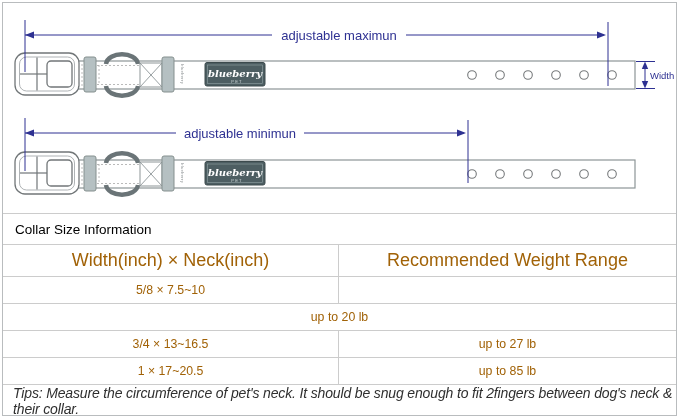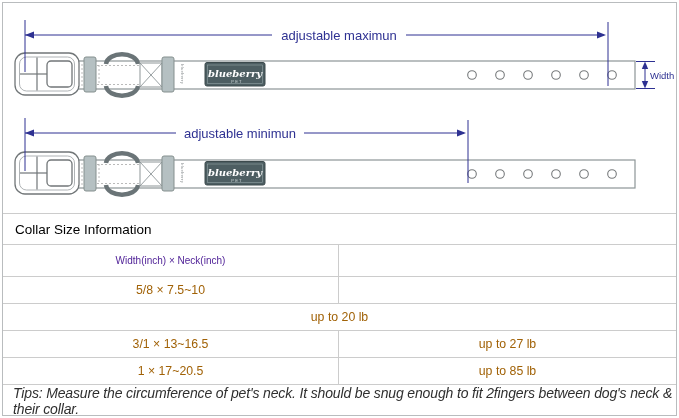--- a/index.html
+++ b/index.html
@@ -10,21 +10,21 @@
   .diagram{flex:0 0 210px;width:100%;height:210px;display:block;}
   .section-title{flex:0 0 32px;box-sizing:border-box;border-bottom:1px solid #cccccc;
                  display:flex;align-items:center;padding-left:12px;
                  font-size:13.5px;color:#000000;}
   .t-row{display:flex;box-sizing:border-box;border-bottom:1px solid #cccccc;}
   .t-head{flex:0 0 32px;}
   .t-data{flex:0 0 27px;}
   .cell-l{flex:0 0 336px;box-sizing:border-box;border-right:1px solid #cccccc;
           display:flex;align-items:center;justify-content:center;}
   .cell-r{flex:1;display:flex;align-items:center;justify-content:center;}
-  .t-head .cell-l,.t-head .cell-r{font-size:10px;color:#4c1d95;}
+  .t-head .cell-l,.t-head .cell-r{font-size:18px;color:#a16207;}
   .t-data .cell-l,.t-data .cell-r{font-size:12.3px;color:#a16207;}
   .tips-row{flex:1;display:flex;align-items:center;padding-left:10px;
             font-size:14px;letter-spacing:-0.15px;color:#2f2f2f;font-style:italic;}
   
   .strap{fill:#ffffff;stroke:#8d9597;stroke-width:1.2;}
   .metal{fill:#ffffff;stroke:#717678;stroke-width:1.3;}
   .thin{fill:none;stroke:#9aa0a2;stroke-width:0.8;}
   .keeper{fill:#b5c0c2;stroke:#85908f;stroke-width:1;}
   .ring{fill:none;stroke:#6a7477;stroke-width:4.5;}
   .stitch{stroke:#a8a8a8;stroke-width:0.8;stroke-dasharray:2,2;fill:none;}
@@ -128,30 +128,31 @@
         <polygon class="dimfill" points="25,133 34,129.6 34,136.4"></polygon>
         <polygon class="dimfill" points="466,133 457,129.6 457,136.4"></polygon>
         <text class="dim-label" x="240" y="137.5" text-anchor="middle">adjustable minimun</text>
       </g>
     </svg>
 
     <div class="section-title" style="border-top:1px solid #cccccc;">Collar Size Information</div>
 
     <div class="t-row t-head">
       <div class="cell-l">Width(inch) × Neck(inch)</div>
+      <div class="cell-r">Recommended Weight Range</div>
     </div>
 
     <div class="t-row t-data">
       <div class="cell-l">5/8 × 7.5~10</div>
     </div>
     <div class="t-row t-data">
       <div class="cell-r">up to 20 lb</div>
     </div>
     <div class="t-row t-data">
-      <div class="cell-l">3/1 × 13~16.5</div>
+      <div class="cell-l">3/4 × 13~16.5</div>
       <div class="cell-r">up to 27 lb</div>
     </div>
     <div class="t-row t-data">
       <div class="cell-l">1 × 17~20.5</div>
       <div class="cell-r">up to 85 lb</div>
     </div>
 
     <div class="tips-row">Tips: Measure the circumference of pet's neck. It should be snug enough to fit 2fingers between dog's neck &amp; their collar.</div>
 
   </div>

